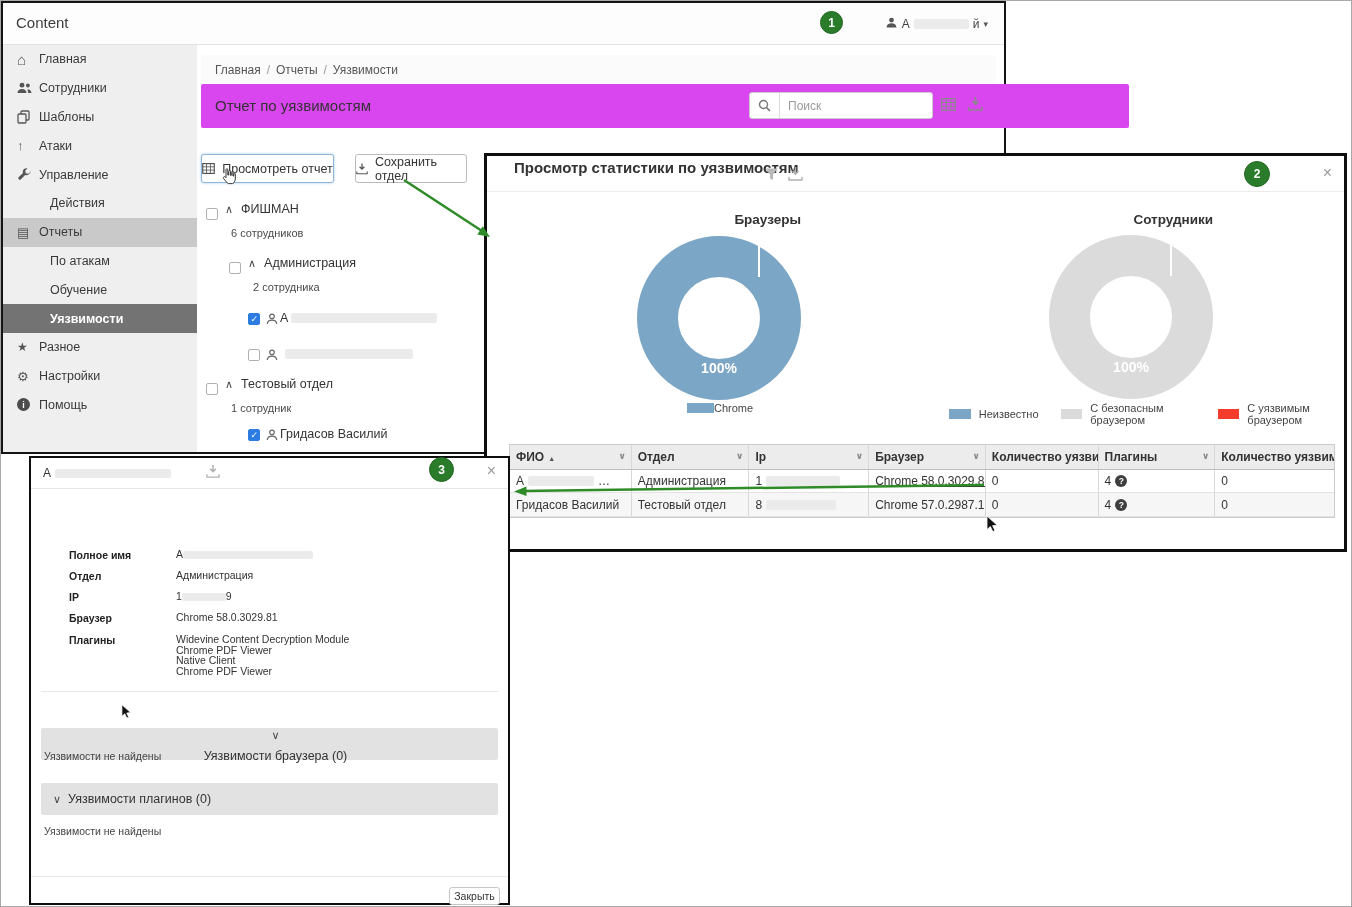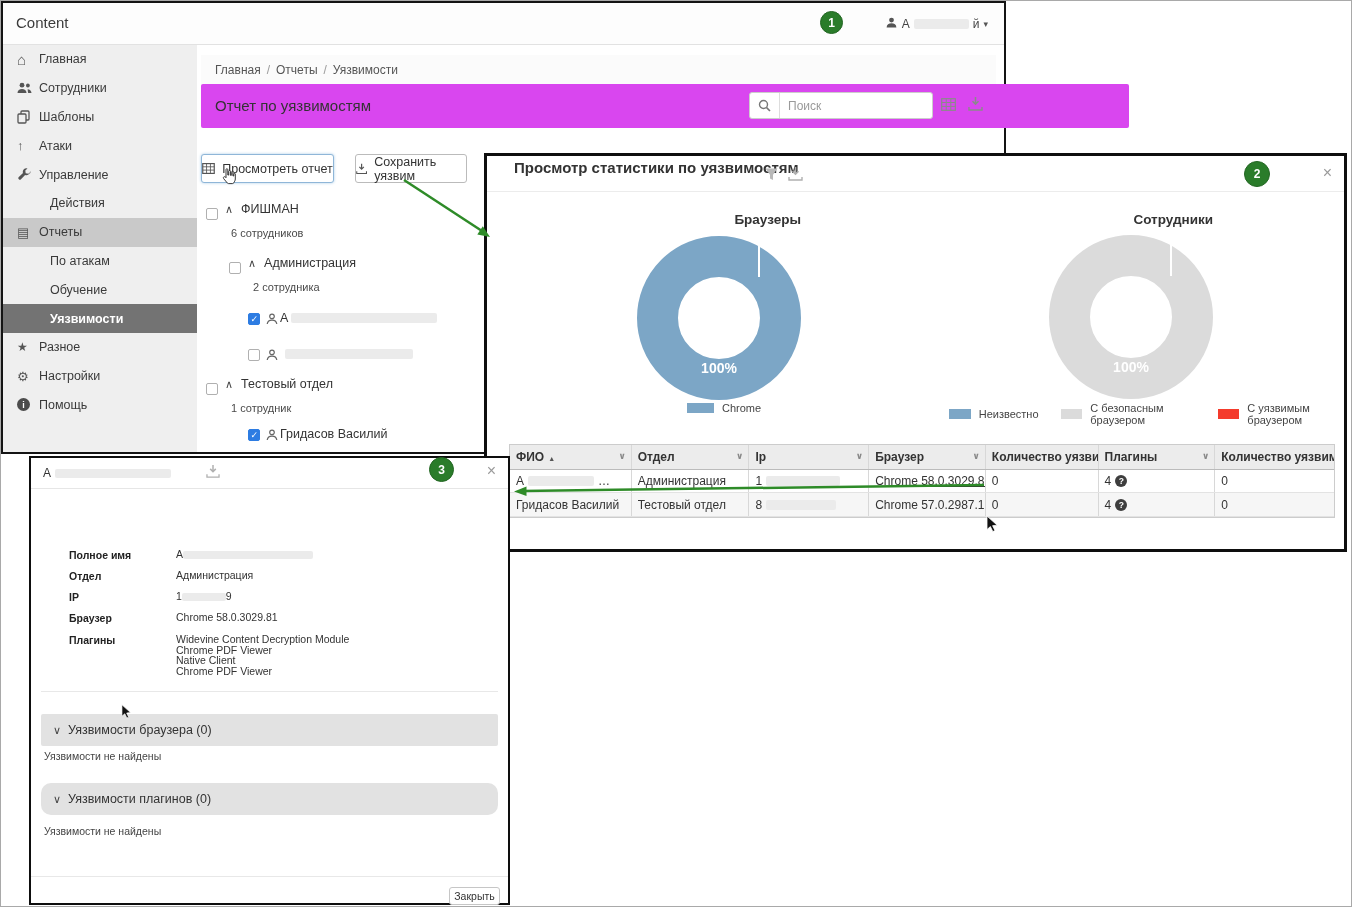--- a/index.html
+++ b/index.html
@@ -55,21 +55,21 @@
   .w2-title{position:absolute;left:27px;top:3px;font-size:15px;font-weight:bold;color:#333;}
   .w2-icons{position:absolute;left:278px;top:11px;display:flex;gap:10px;align-items:center;}
   .close-x{position:absolute;right:12px;top:8px;color:#9a9a9a;font-size:13px;cursor:pointer;}
   .close-x::before{content:"×";font-size:16px;}
   .w2-divider{position:absolute;left:0;top:35px;right:0;border-top:1px solid #ececec;}
   .chart-title{position:absolute;width:164px;text-align:right;font-size:13.5px;font-weight:bold;color:#333;top:56px;}
   .donut{position:absolute;width:164px;height:164px;border-radius:50%;border:41px solid #7ca6c6;}
   .donut.gray{border-color:#dbdbdb;}
   .donut-gap{position:absolute;left:80px;top:-41px;width:2px;height:41px;background:#fff;}
   .donut-label{position:absolute;left:-41px;top:83px;width:164px;text-align:center;color:#fff;font-weight:bold;font-size:14px;}
-  .legend{position:absolute;display:flex;align-items:center;gap:8px;font-size:11px;color:#444;}
+  .legend{position:absolute;display:flex;align-items:center;font-size:11px;color:#444;}
   .sw{width:27px;height:10px;display:inline-block;}
   
   .vtable{position:absolute;left:22px;top:288px;width:826px;border:1px solid #ccc;font-size:12px;color:#333;}
   .vt-row{display:flex;}
   .vt-head{background:#ececec;border-bottom:1px solid #bbb;font-weight:bold;}
   .vt-cell{padding:5px 6px;border-right:1px solid #d8d8d8;position:relative;display:flex;align-items:center;gap:4px;overflow:hidden;white-space:nowrap;}
   .vt-cell:last-child{border-right:none;}
   .c0{width:122px;}.c1{width:118px;}.c2{width:120px;}.c3{width:117px;}.c4{width:113px;}.c5{width:117px;}.c6{width:119px;}
   .col-chev{position:absolute;right:5px;top:6px;font-size:9px;color:#888;}
   .col-chev::before{content:"∨";}
@@ -225,21 +225,21 @@
             <line x1="5.2" y1="0.7" x2="5.2" y2="12.3" stroke="#555"></line>
             <line x1="9.8" y1="0.7" x2="9.8" y2="12.3" stroke="#555"></line>
           </svg>
         <span>Просмотреть отчет</span>
       </div>
       <div class="btn" style="left:158px;top:109px;width:112px;">
         <svg width="13" height="12" viewBox="0 0 15 14">
             <path d="M7.5 0v7M4.5 4.2l3 3 3-3" stroke="#555" stroke-width="1.6" fill="none"></path>
             <path d="M1 10v3h13v-3" stroke="#555" stroke-width="1.4" fill="none"></path>
           </svg>
-        <span>Сохранить уязвим</span>
+        <span>Сохранить отдел</span>
       </div>
 
       <div>
         <span class="cb" style="left:9px;top:163px;"></span>
         <span class="tree-name" style="left:28px;top:157px;">
             <span class="caret-up"></span>
             <span>ФИШМАН</span>
           </span>
         <span class="tree-count" style="left:34px;top:182px;">6 сотрудников</span>
 
@@ -420,27 +420,27 @@
     <span class="fld-value" style="top:154px;">Chrome 58.0.3029.81</span>
 
     <span class="fld-label" style="top:176px;">Плагины</span>
     <span class="fld-value" style="top:176px;">Widevine Content Decryption Module
 Chrome PDF Viewer
 Native Client
 Chrome PDF Viewer</span>
 
     <div class="w3-divider" style="top:233px;"></div>
 
-    <div class="gray-bar" style="top:256px;font-size:12.5px;">
+    <div class="gray-bar" style="top:270px;font-size:12.5px;flex-direction:column;">
         <span class="caret-dn"></span>
         <span>Уязвимости браузера (0)</span>
       </div>
     <span class="empty-text" style="top:292px;">Уязвимости не найдены</span>
 
-    <div class="gray-bar" style="top:325px;font-size:12.5px;border-radius:10px;">
+    <div class="gray-bar" style="top:325px;font-size:12.5px;">
         <span class="caret-dn"></span>
         <span>Уязвимости плагинов (0)</span>
       </div>
     <span class="empty-text" style="top:367px;">Уязвимости не найдены</span>
 
     <div class="w3-divider" style="top:418px;left:0;width:477px;"></div>
     <div class="btn-close">Закрыть</div>
   </div>
 
   <svg class="ann-svg" width="1352" height="907">

